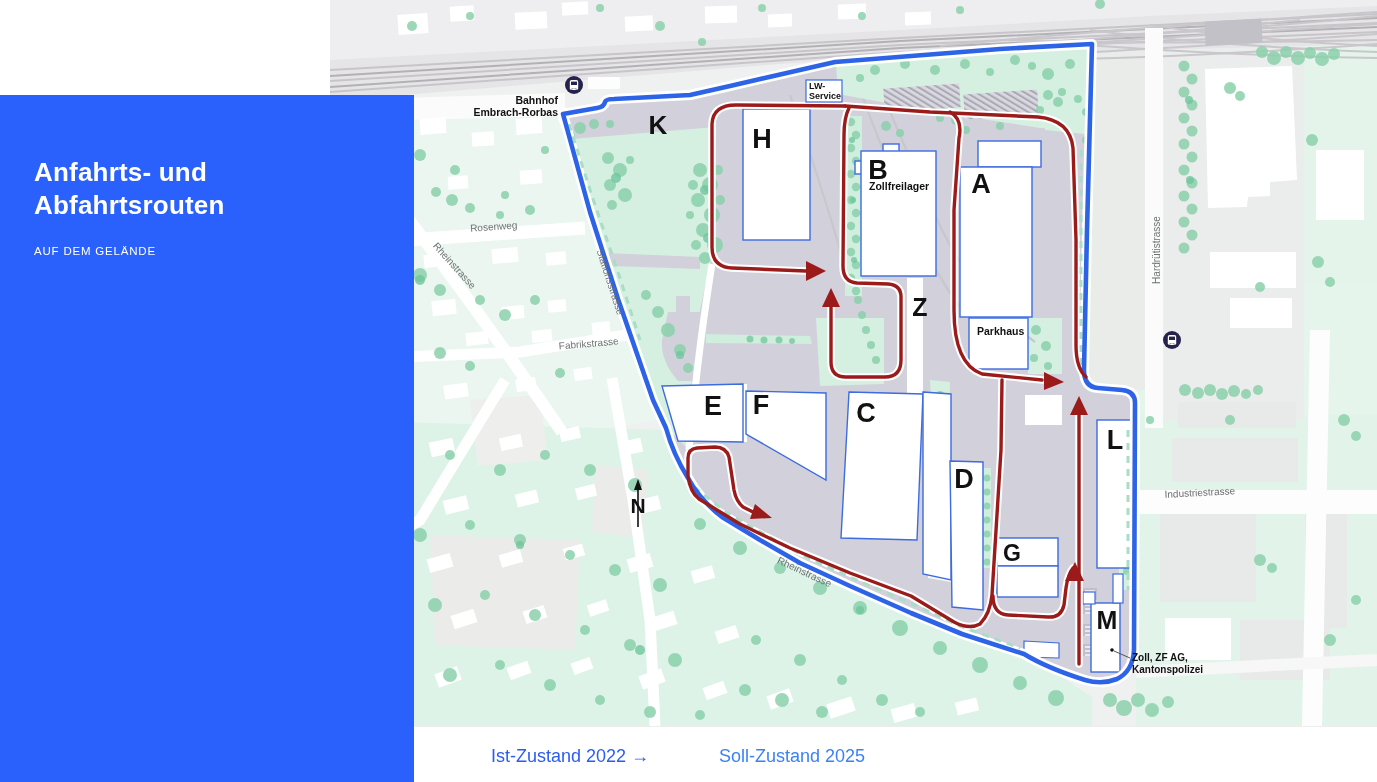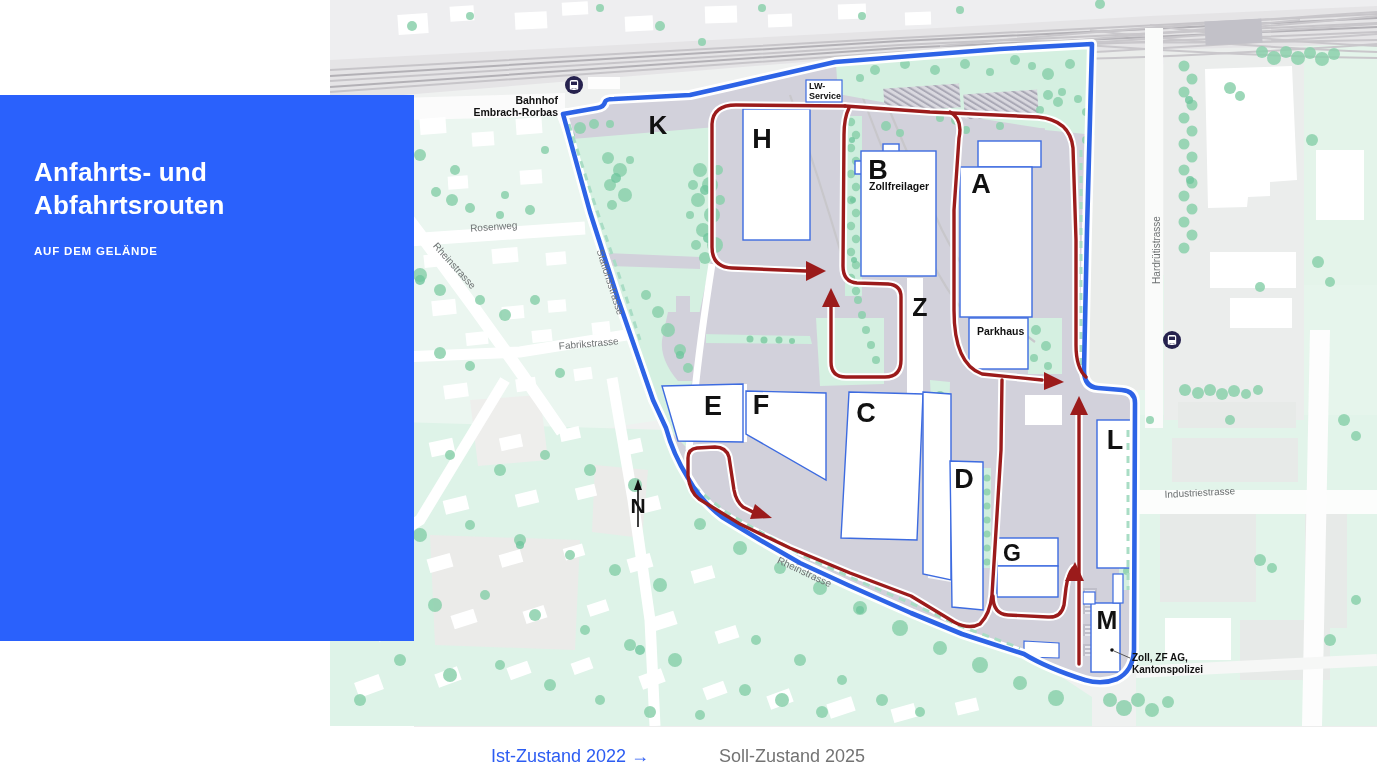--- a/index.html
+++ b/index.html
@@ -1,25 +1,25 @@
 <!DOCTYPE html>
 <html><head>
 <meta charset="utf-8">
 <style>
   html,body{margin:0;padding:0;background:#ffffff;}
   *{box-sizing:border-box;}
   body{font-family:"Liberation Sans", sans-serif;}
   #page{position:relative;width:1377px;height:782px;overflow:hidden;background:#ffffff;}
   #mapwrap{position:absolute;left:330px;top:0;width:1047px;height:726px;}
-  #panel{position:absolute;left:0;top:95px;width:414px;height:546px;background:#2a61fc;z-index:5;}
+  #panel{position:absolute;left:0;top:95px;width:414px;height:687px;background:#2a61fc;z-index:5;}
   #panel h1{color:#ffffff;font-size:26px;line-height:33px;font-weight:bold;margin:0;position:absolute;left:34px;top:61px;letter-spacing:0.2px;}
-  #panel .sub{color:#ffffff;font-size:11.5px;font-weight:bold;letter-spacing:0.8px;position:absolute;left:34px;top:150px;}
+  #panel .sub{color:#ffffff;font-size:11.5px;font-weight:normal;letter-spacing:0.8px;position:absolute;left:34px;top:150px;}
   #tabs{position:absolute;left:414px;top:726px;width:1103px;height:56px;background:#ffffff;border-top:1px solid #ededed;z-index:4;}
   #tabs .t1{position:absolute;left:77px;top:19px;font-size:18px;color:#2c5cf2;}
-  #tabs .t2{position:absolute;left:305px;top:19px;font-size:18px;color:#737373;}
+  #tabs .t2{position:absolute;left:305px;top:19px;font-size:18px;color:#3b82f6;}
 </style>
 </head>
 <body>
 <div id="page">
 
   <div id="mapwrap">
 <svg width="1047" height="726" viewBox="330 0 1047 726" font-family="Liberation Sans, sans-serif">
 
 <rect x="330" y="0" width="1047" height="726" fill="#eff1f0"></rect>
 

